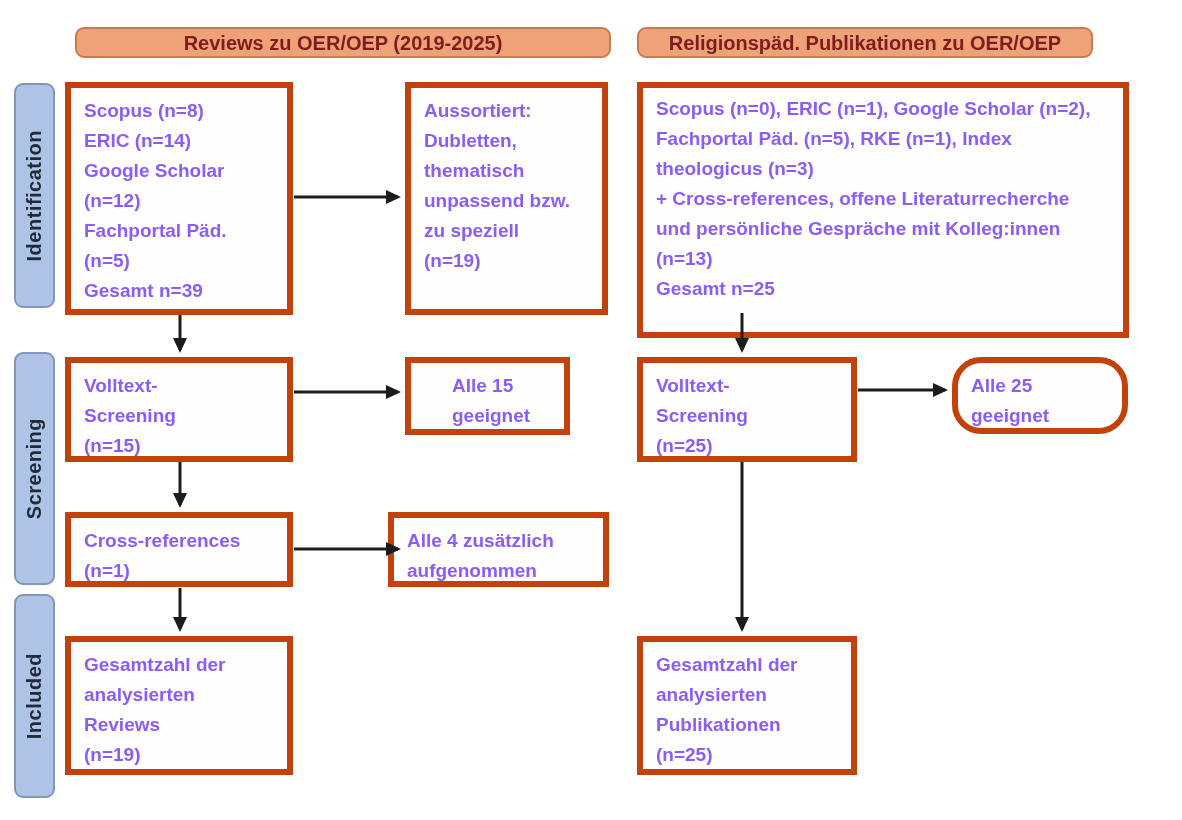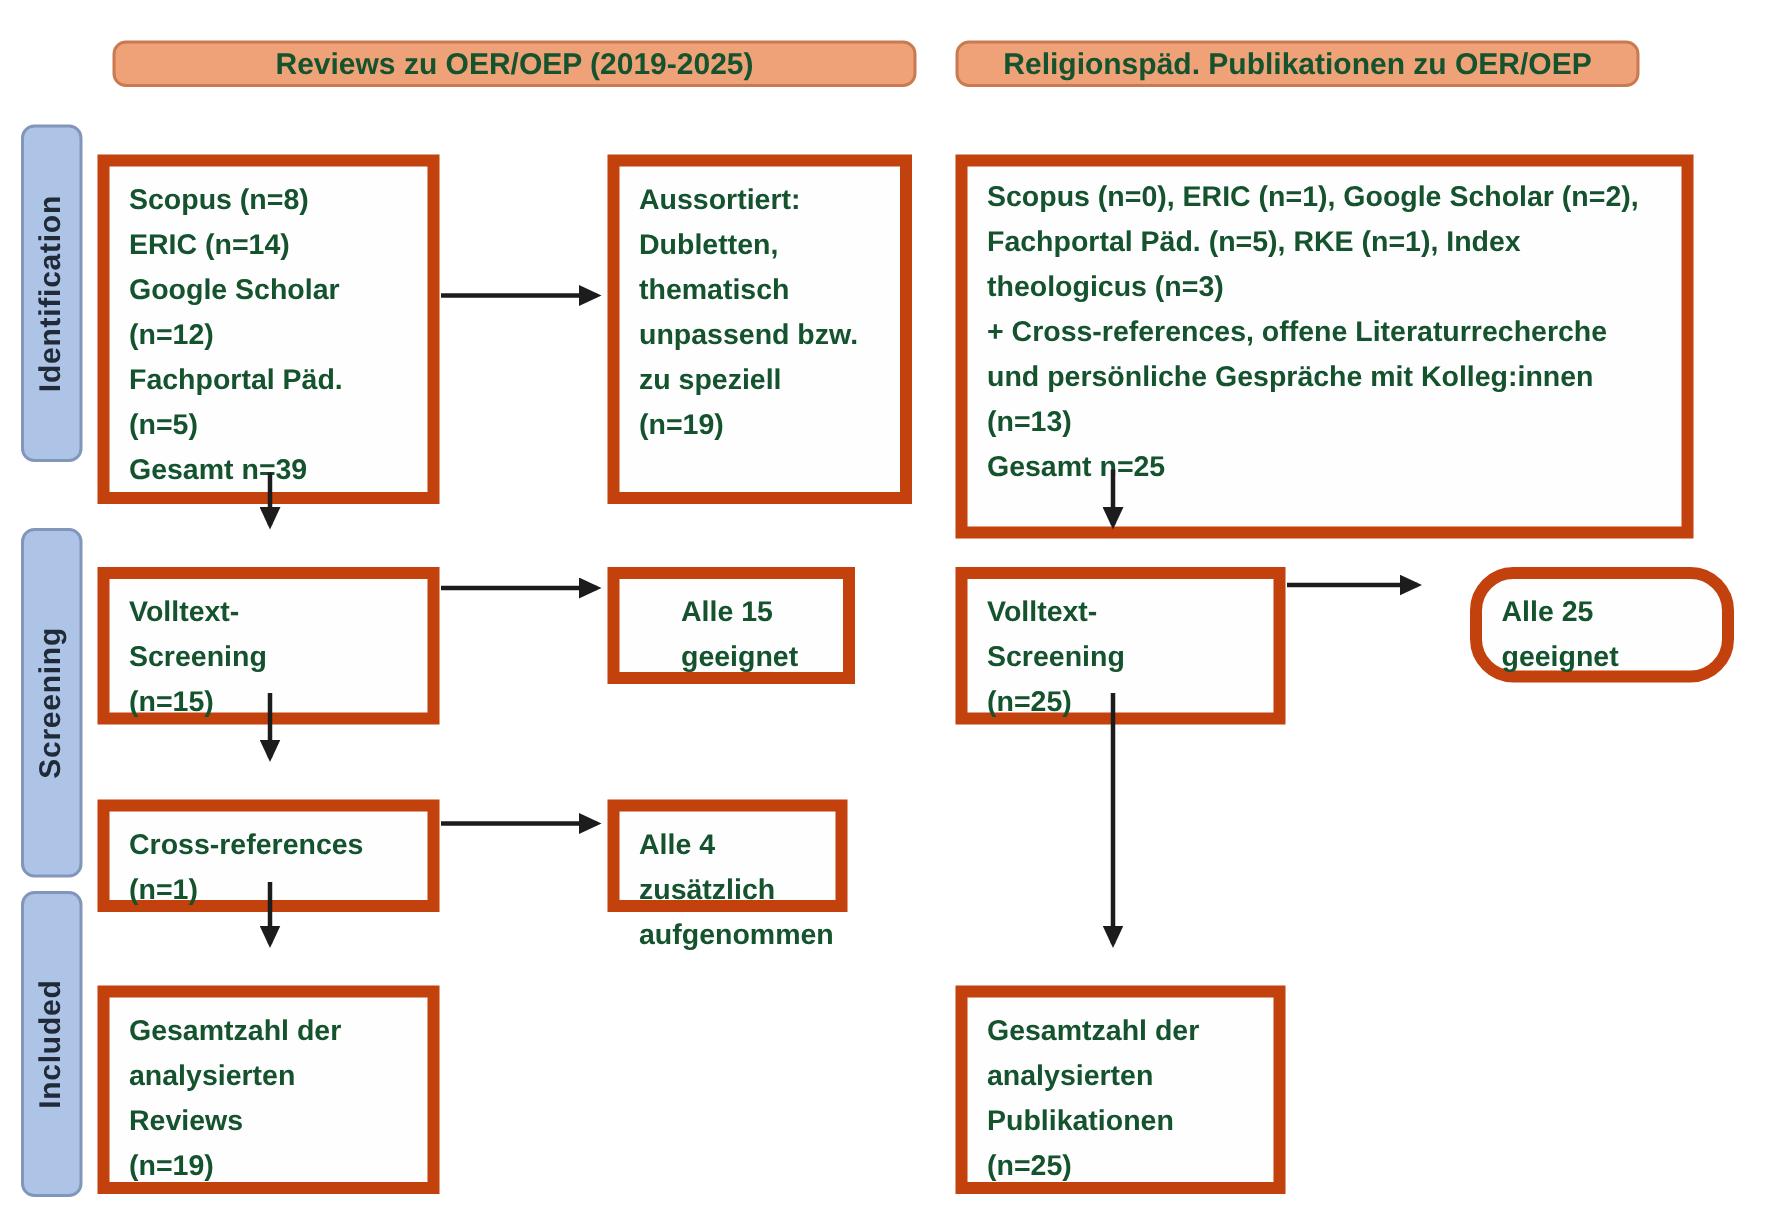--- a/index.html
+++ b/index.html
@@ -15,21 +15,21 @@
     background: #ffffff;
     overflow: hidden;
   }
   .hdr {
     position: absolute;
     height: 31px;
     line-height: 29px;
     text-align: center;
     font-size: 20px;
     font-weight: 700;
-    color: #14532d;
+    color: #7f1d1d;
     background: #efa177;
     border: 2px solid #ca7a50;
     border-radius: 9px;
     box-sizing: border-box;
   }
   .hdr-left  { left: 75px;  top: 27px; width: 536px; }
   .hdr-right { left: 637px; top: 27px; width: 456px; }
   .stage {
     position: absolute;
     left: 14px;
@@ -50,40 +50,39 @@
     color: #202a38;
     letter-spacing: 0.5px;
     white-space: nowrap;
   }
   .stage-identification { top: 83px;  height: 225px; }
   .stage-screening      { top: 352px; height: 233px; }
   .stage-included       { top: 594px; height: 204px; }
   .fbox {
     position: absolute;
     background: #fefefe;
-    border: 8px solid #c2410c;
+    border: 6px solid #c2410c;
     box-sizing: border-box;
     padding: 8px 13px;
     font-size: 19px;
     font-weight: 700;
     line-height: 30px;
-    color: #14532d;
+    color: #8b5cf6;
     white-space: pre-line;
-    margin-top: 21px;
   }
   .box-l-sources   { left: 65px;  top: 82px;  width: 228px; height: 233px; }
   .box-l-excluded  { left: 405px; top: 82px;  width: 203px; height: 233px; }
   .box-l-fulltext  { left: 65px;  top: 357px; width: 228px; height: 105px; }
   .box-l-ftresult  { left: 405px; top: 357px; width: 165px; height: 78px; padding-left: 41px;  }
   .box-l-crossref  { left: 65px;  top: 512px; width: 228px; height: 75px;  }
-  .box-l-crresult  { left: 405px; top: 512px; width: 160px; height: 75px;  }
+  .box-l-crresult  { left: 388px; top: 512px; width: 221px; height: 75px;  }
   .box-l-included  { left: 65px;  top: 636px; width: 228px; height: 139px; }
   .box-r-sources   { left: 637px; top: 82px;  width: 492px; height: 256px; padding-top: 6px; }
   .box-r-fulltext  { left: 637px; top: 357px; width: 220px; height: 105px; }
-  .box-r-ftresult  { left: 980px; top: 357px; width: 176px; height: 77px; border-radius: 29px;  }
+  .box-r-ftresult  { left: 952px; top: 357px; width: 176px; height: 77px; border-radius: 29px;  }
   .box-r-included  { left: 637px; top: 636px; width: 220px; height: 139px; }
   .arrows {
     position: absolute;
     left: 0;
     top: 0;
     width: 1182px;
     height: 820px;
     pointer-events: none;
   }
 </style>

